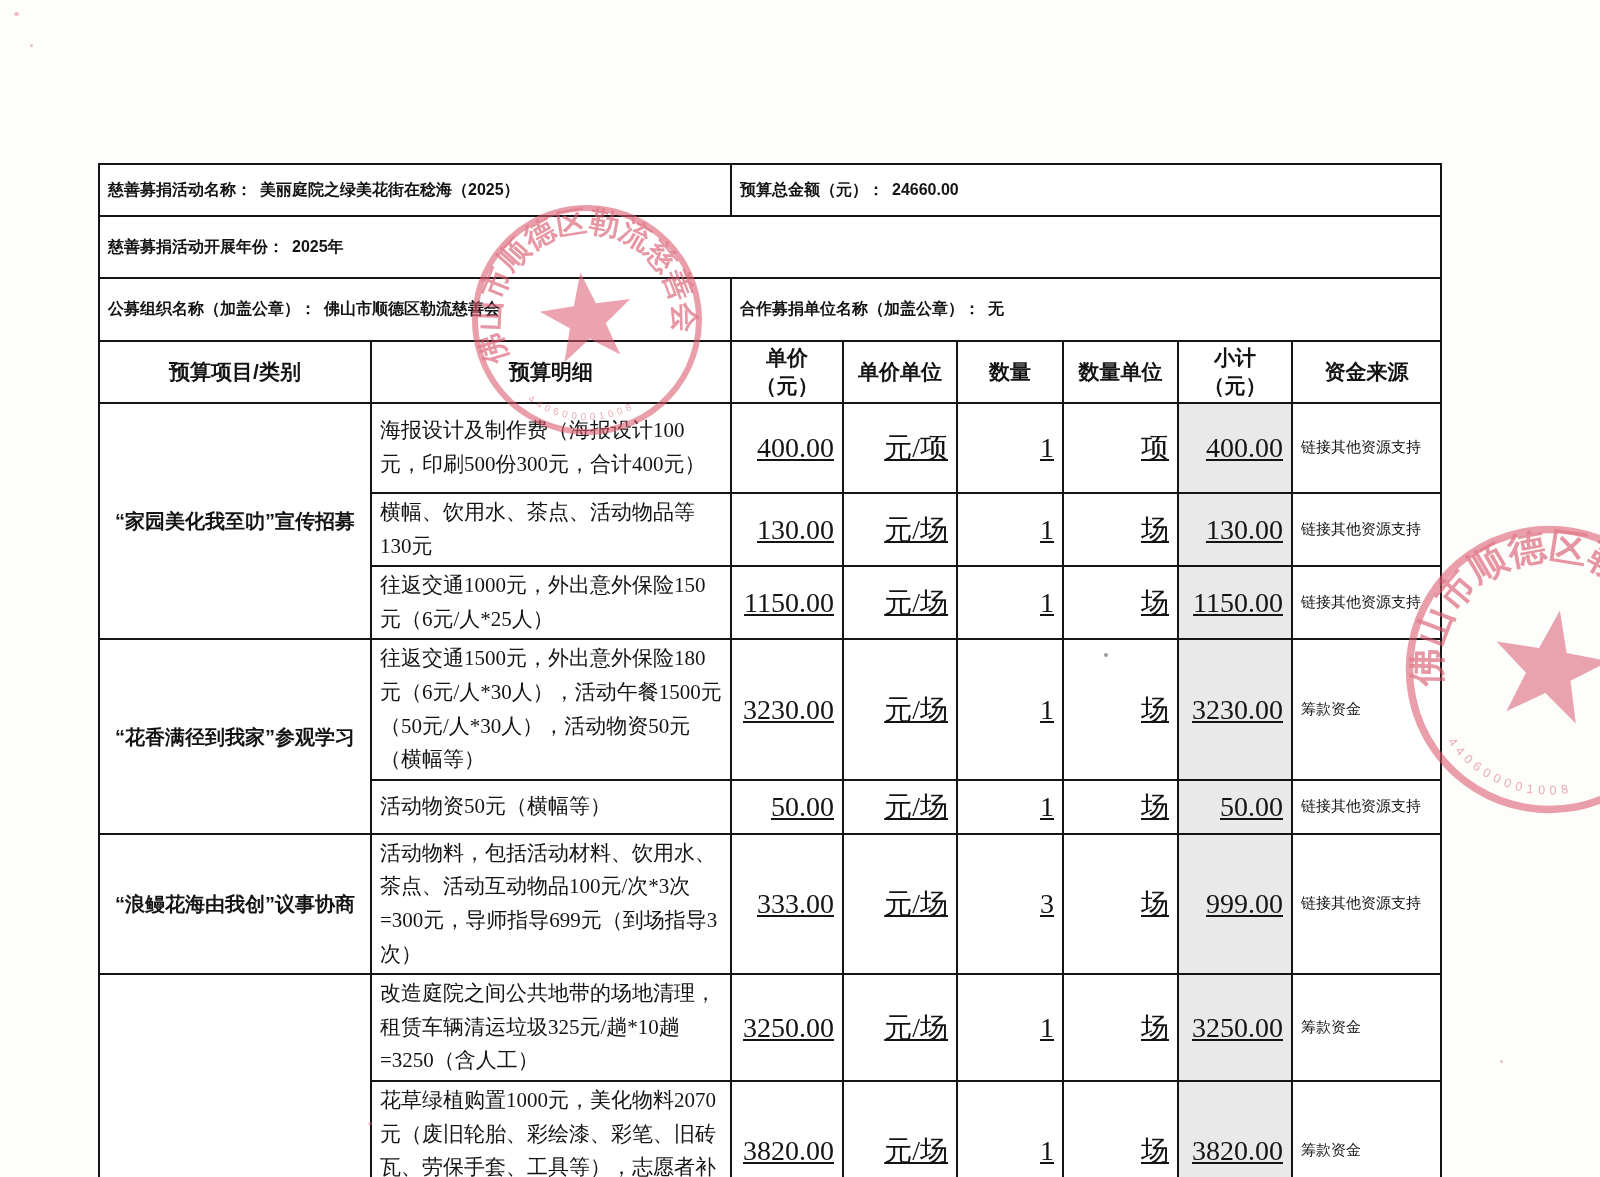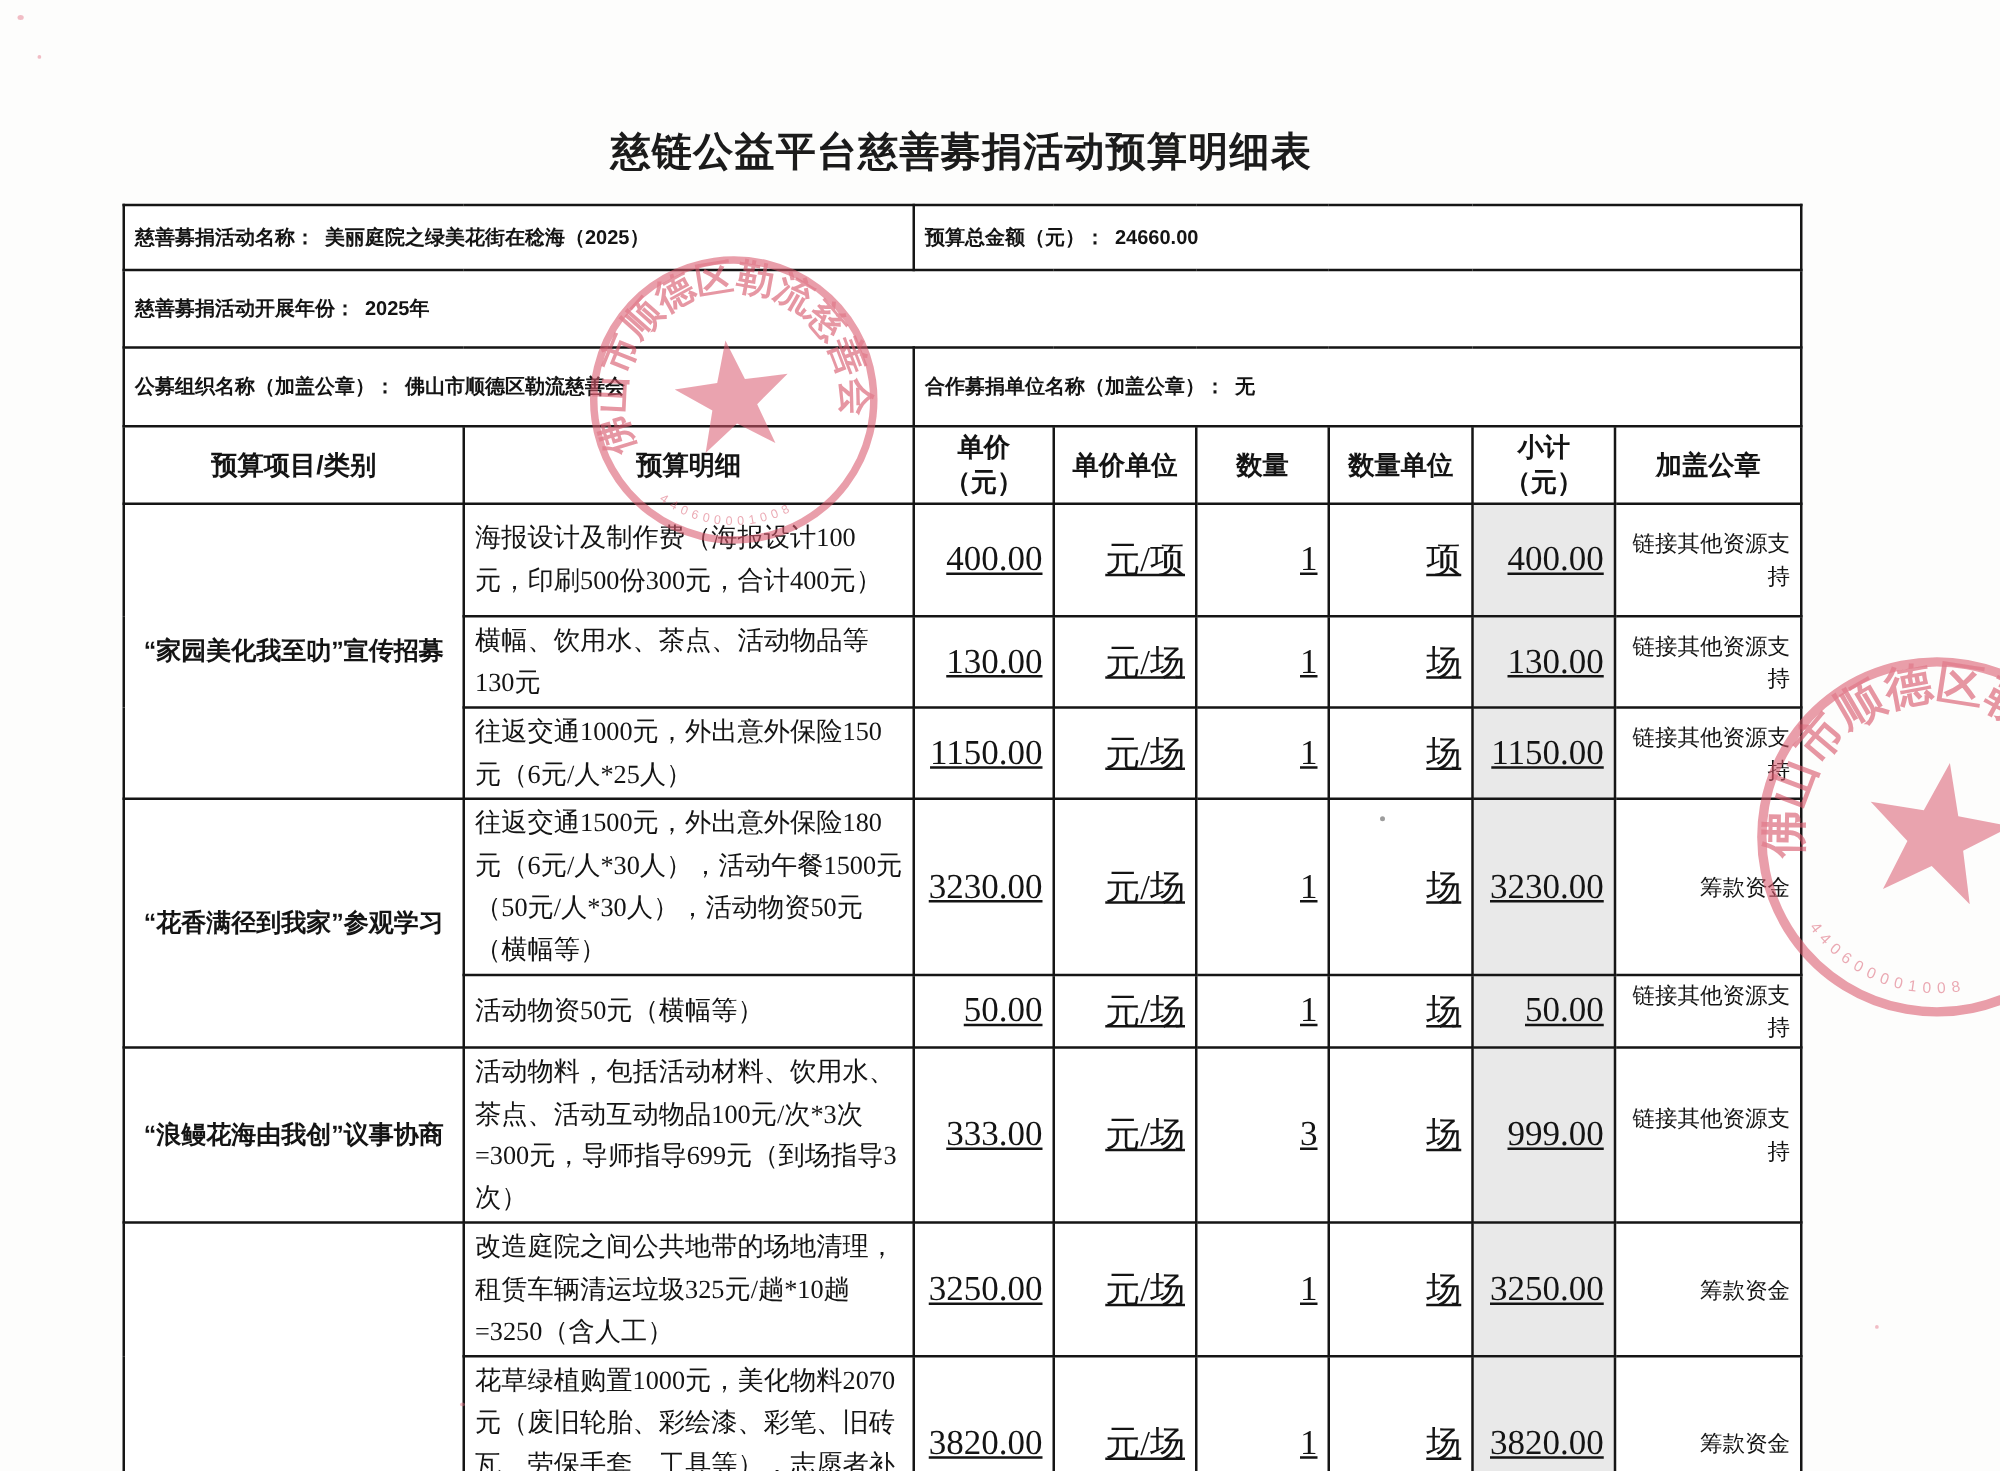--- a/index.html
+++ b/index.html
@@ -58,40 +58,39 @@
     padding: 4px 6px 4px 9px;
   }
   .num, .unit {
     font-family: "Liberation Serif", serif;
     font-size: 28px;
     text-align: right; vertical-align: middle; text-decoration: underline;
   }
   .subtotal { background: #e9e9e9; }
   .source {
     font-family: "Liberation Serif", serif;
-    font-size: 18px;
-    text-align: right; vertical-align: middle;
+    font-size: 15px;
+    text-align: left; vertical-align: middle;
     line-height: 1.45;
     padding: 4px 6px;
   }
   .seal {
     position: absolute;
     pointer-events: none;
     opacity: 0.78;
   }
   .seal-top { left: 437px; top: 170px; width: 300px; height: 300px; transform: rotate(-8deg); }
   .seal-right { left: 1362px; top: 482px; width: 375px; height: 375px; transform: rotate(10deg); }
   .speck { position:absolute; border-radius:50%; background: rgba(226,110,130,.45); }
 </style>
 </head>
 <body>
 
 <div class="page">
 
-  <div class="title">慈链公益平台慈善募捐活动预算明细表</div>
 
   <table class="budget-table">
     <colgroup>
       <col style="width:272px">
         <col style="width:360px">
         <col style="width:112px">
         <col style="width:114px">
       <col style="width:106px">
         <col style="width:115px">
         <col style="width:114px">
@@ -114,21 +113,21 @@
     </tr>
 
     <tr style="height:45px">
       <th>预算项目/类别</th>
       <th>预算明细</th>
       <th>单价（元）</th>
       <th>单价单位</th>
       <th>数量</th>
       <th>数量单位</th>
       <th>小计（元）</th>
-      <th>加盖公章</th>
+      <th>资金来源</th>
     </tr>
 
     <tr style="height:90px">
       <td class="cat" rowspan="3">“家园美化我至叻”宣传招募</td>
       <td class="detail">海报设计及制作费（海报设计100元，印刷500份300元，合计400元）</td>
       <td class="num">400.00</td>
       <td class="unit">元/项</td>
       <td class="num">1</td>
       <td class="unit">项</td>
       <td class="num subtotal">400.00</td>

